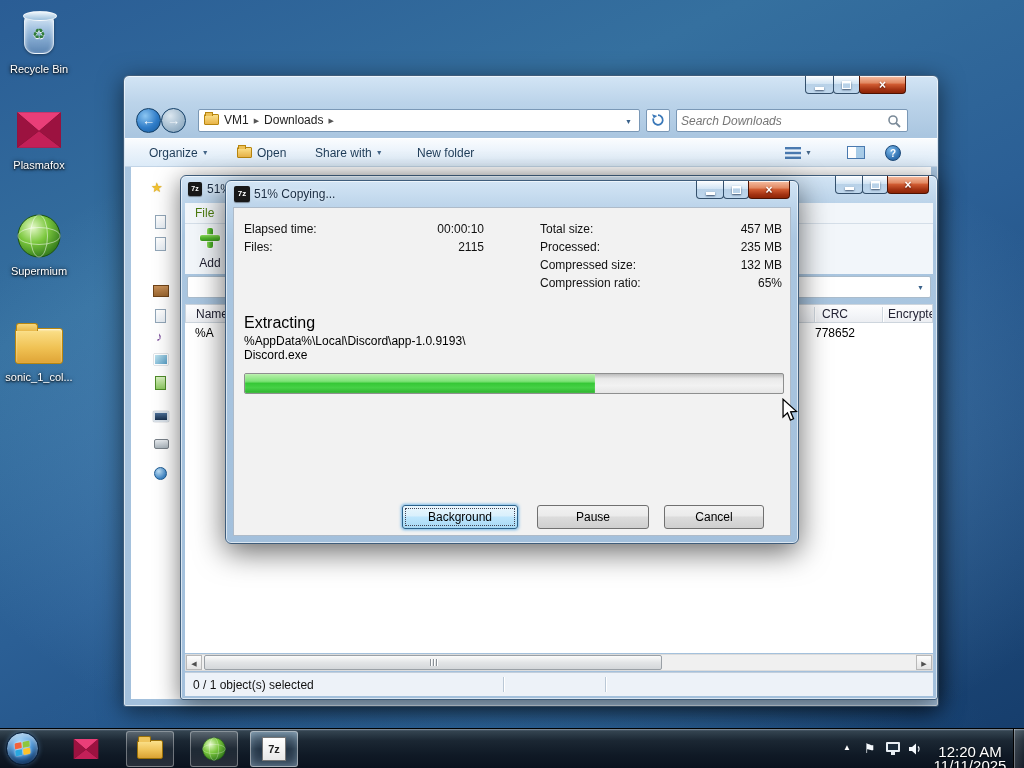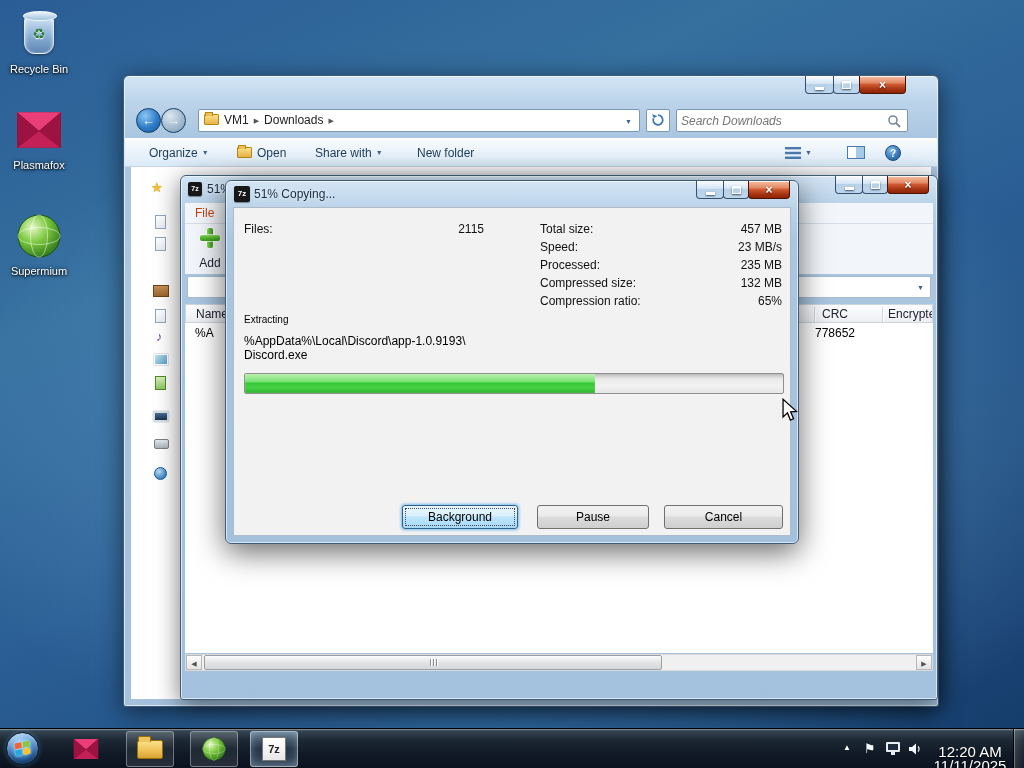--- a/index.html
+++ b/index.html
@@ -181,20 +181,26 @@
         </radialGradient>
           </defs>
         <circle cx="24" cy="24" r="21" fill="url(#gg)" stroke="#1c5410"></circle>
         <ellipse cx="24" cy="24" rx="21" ry="8.5" fill="none" stroke="rgba(255,255,255,.5)"></ellipse>
         <ellipse cx="24" cy="24" rx="8.5" ry="21" fill="none" stroke="rgba(255,255,255,.5)"></ellipse>
       </svg>
     </div>
     <div class="lbl">Supermium</div>
   </div>
 
+  <div class="dicon" style="left:0;top:316px">
+    <div class="ic">
+        <div class="folder48"></div>
+      </div>
+    <div class="lbl">sonic_1_col...</div>
+  </div>
 
   <div class="win" style="left:123px;top:75px;width:816px;height:632px;z-index:10">
     <div class="titlebar">
       <div class="wbtns" style="right:32px">
         <div class="wbtn" style="width:29px">
             <span class="g-min"></span>
           </div>
         <div class="wbtn" style="width:27px">
             <span class="g-max"></span>
           </div>
@@ -279,21 +285,21 @@
         <div class="wbtn" style="width:26px">
             <span class="g-max"></span>
           </div>
         <div class="wbtn close" style="width:42px">
             <span class="g-x">×</span>
           </div>
       </div>
     </div>
 
     <div class="panel" style="left:4px;right:4px;top:27px;height:21px;border-bottom:1px solid #d4dee8">
-      <span style="position:absolute;left:10px;top:3px;color:#c2410c">File</span>
+      <span style="position:absolute;left:10px;top:3px;color:#4d7c0f">File</span>
     </div>
 
     <div class="panel" style="left:4px;right:4px;top:48px;height:50px">
       <div style="position:absolute;left:4px;top:2px;width:42px;height:46px;display:flex;flex-direction:column;align-items:center;justify-content:center">
         <span class="plus"></span>
         <span style="margin-top:8px;color:#223">Add</span>
       </div>
     </div>
 
     <div class="bar-white" style="left:6px;right:6px;top:100px;height:22px;width:auto;border-color:#aabccc">
@@ -318,20 +324,25 @@
     <div class="hscroll" style="left:4px;right:4px;bottom:28px">
       <span class="sb-arrow" style="left:0">◀</span>
       <span class="sb-arrow" style="right:0">▶</span>
       <span class="sb-thumb" style="left:18px;width:458px">
         <span class="sb-grip"></span>
           <span class="sb-grip"></span>
           <span class="sb-grip"></span>
       </span>
     </div>
 
+    <div class="statusbar" style="left:4px;right:4px;bottom:3px;height:24px">
+      <span style="position:absolute;left:8px;top:5px">0 / 1 object(s) selected</span>
+      <span class="vsep" style="left:318px"></span>
+      <span class="vsep" style="left:420px"></span>
+    </div>
   </div>
 
   <div class="win" style="left:225px;top:180px;width:574px;height:364px;z-index:30;border-radius:6px;box-shadow:inset 0 0 0 1px rgba(255,255,255,.6),0 8px 30px rgba(0,0,0,.6)">
     <div class="titlebar">
       <span class="appico">7z</span>
       <span class="title-text">51% Copying...</span>
       <div class="wbtns" style="right:8px">
         <div class="wbtn" style="width:28px">
             <span class="g-min"></span>
           </div>
@@ -340,58 +351,58 @@
           </div>
         <div class="wbtn close" style="width:42px">
             <span class="g-x">×</span>
           </div>
       </div>
     </div>
 
     <div id="dlg-client">
       <div style="position:absolute;left:10px;top:14px;width:240px">
         <div class="srow">
+            <span>Elapsed time:</span>
+            <span>00:00:10</span>
+          </div>
+        <div class="srow">
             <span>Files:</span>
             <span>2115</span>
           </div>
       </div>
       <div style="position:absolute;left:306px;top:14px;width:242px">
         <div class="srow">
             <span>Total size:</span>
             <span>457 MB</span>
           </div>
         <div class="srow">
-            <span>Speed:</span>
-            <span>23 MB/s</span>
-          </div>
-        <div class="srow">
             <span>Processed:</span>
             <span>235 MB</span>
           </div>
         <div class="srow">
             <span>Compressed size:</span>
             <span>132 MB</span>
           </div>
         <div class="srow">
             <span>Compression ratio:</span>
             <span>65%</span>
           </div>
       </div>
 
-      <div style="position:absolute;left:10px;top:106px;font-size:10px">Extracting</div>
+      <div style="position:absolute;left:10px;top:106px;font-size:16px">Extracting</div>
       <div style="position:absolute;left:10px;top:126px;font-size:12px">%AppData%\Local\Discord\app-1.0.9193\</div>
       <div style="position:absolute;left:10px;top:140px;font-size:12px">Discord.exe</div>
 
       <div class="progress-track" style="left:10px;top:165px;width:540px">
         <div class="progress-fill" style="width: 65%;"></div>
       </div>
 
       <button class="btn focused" style="left:168px;top:297px;width:116px">Background</button>
       <button class="btn" style="left:303px;top:297px;width:112px">Pause</button>
-      <button class="btn" style="left:430px;top:297px;width:119px">Cancel</button>
+      <button class="btn" style="left:430px;top:297px;width:100px">Cancel</button>
     </div>
   </div>
 
   <div id="taskbar">
     <div class="orb">
       <span class="flag">
         <span style="background:#f2623a"></span>
           <span style="background:#8cc63e"></span>
           <span style="background:#2aa7e0"></span>
           <span style="background:#fcc22a"></span>

